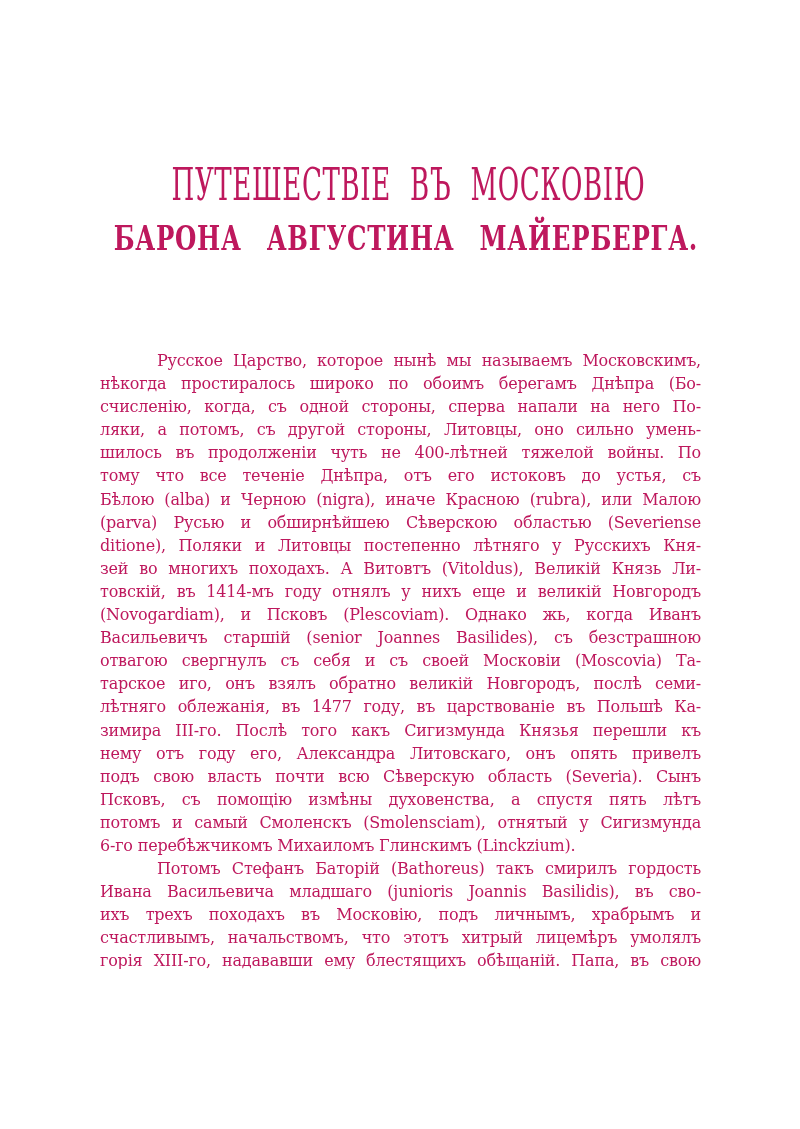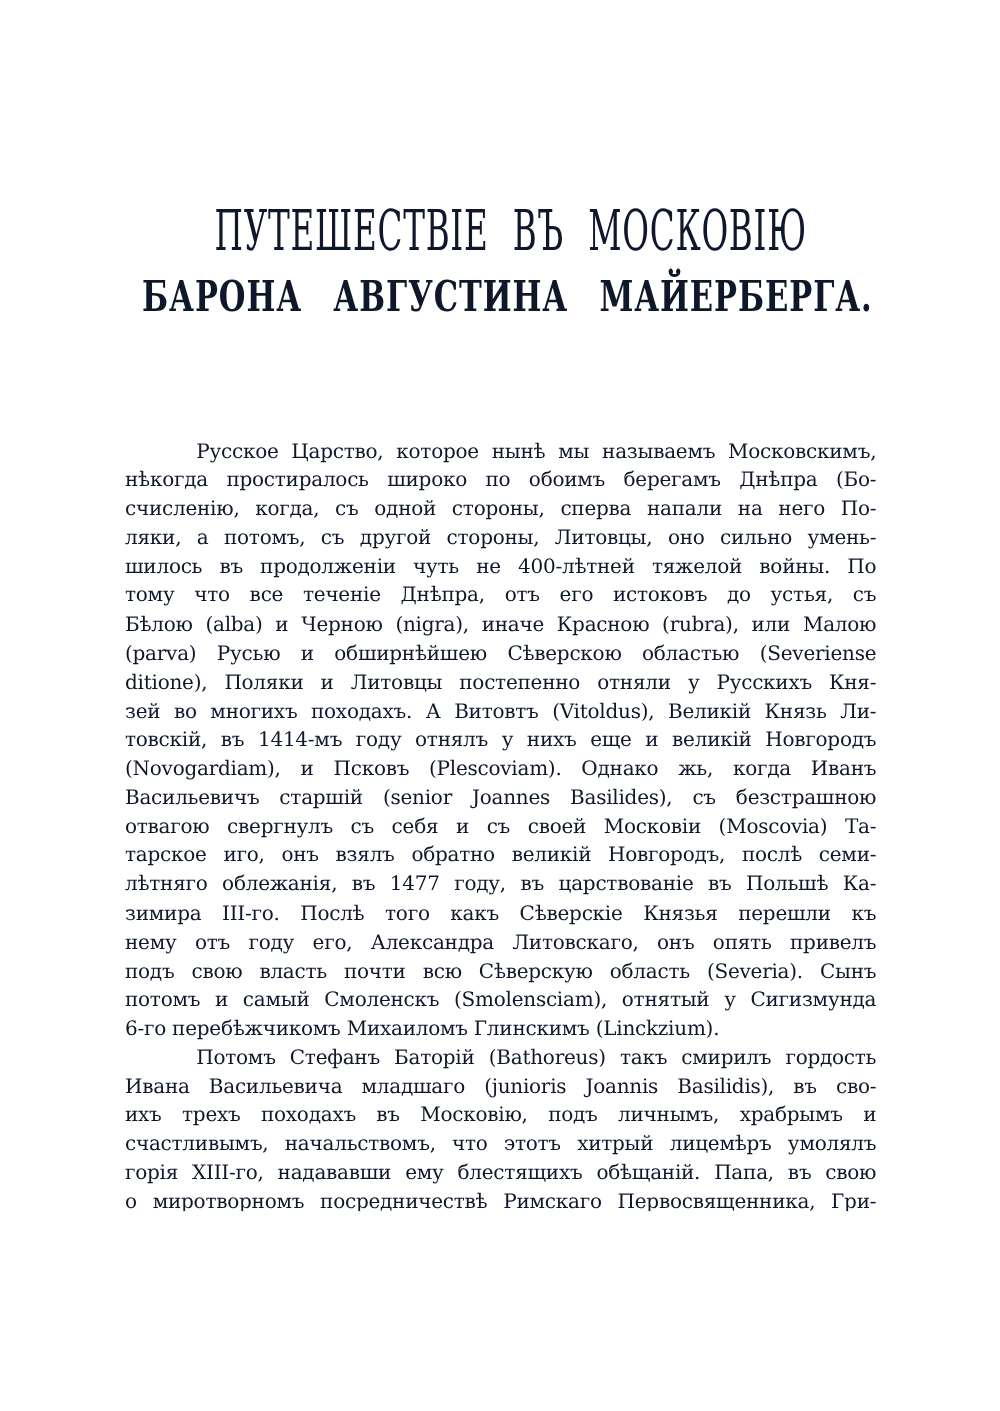--- a/index.html
+++ b/index.html
@@ -6,21 +6,21 @@
     margin: 0;
     padding: 0;
     background: #ffffff;
   }
   .page {
     position: relative;
     width: 800px;
     height: 969px;
     background: #ffffff;
     font-family: "DejaVu Serif", serif;
-    color: #0f172a;
+    color: #be185d;
     overflow: hidden;
   }
   
   .title-wrap {
     position: absolute;
     top: 158px;
     left: 0;
     width: 100%;
     text-align: center;
     margin: 0;
@@ -98,31 +98,32 @@
 
   <div class="body-text">
       <div class="line first">Русское Царство, которое нынѣ мы называемъ Московскимъ,</div>
       <div class="line">нѣкогда простиралось широко по обоимъ берегамъ Днѣпра (Бо-</div>
       <div class="line">счисленію, когда, съ одной стороны, сперва напали на него По-</div>
       <div class="line">ляки, а потомъ, съ другой стороны, Литовцы, оно сильно умень-</div>
       <div class="line">шилось въ продолженіи чуть не 400-лѣтней тяжелой войны. По</div>
       <div class="line">тому что все теченіе Днѣпра, отъ его истоковъ до устья, съ</div>
       <div class="line">Бѣлою (alba) и Черною (nigra), иначе Красною (rubra), или Малою</div>
       <div class="line">(parva) Русью и обширнѣйшею Сѣверскою областью (Severiense</div>
-      <div class="line">ditione), Поляки и Литовцы постепенно отняли у Русскихъ Кня-</div>
+      <div class="line">ditione), Поляки и Литовцы постепенно лѣтняго у Русскихъ Кня-</div>
       <div class="line">зей во многихъ походахъ. А Витовтъ (Vitoldus), Великій Князь Ли-</div>
       <div class="line">товскій, въ 1414-мъ году отнялъ у нихъ еще и великій Новгородъ</div>
       <div class="line">(Novogardiam), и Псковъ (Plescoviam). Однако жь, когда Иванъ</div>
       <div class="line">Васильевичъ старшій (senior Joannes Basilides), съ безстрашною</div>
       <div class="line">отвагою свергнулъ съ себя и съ своей Московіи (Moscovia) Та-</div>
       <div class="line">тарское иго, онъ взялъ обратно великій Новгородъ, послѣ семи-</div>
       <div class="line">лѣтняго облежанія, въ 1477 году, въ царствованіе въ Польшѣ Ка-</div>
-      <div class="line">зимира III-го. Послѣ того какъ Сѣверскіе Князья перешли къ</div>
+      <div class="line">зимира III-го. Послѣ того какъ Сигизмунда Князья перешли къ</div>
       <div class="line">нему отъ году его, Александра Литовскаго, онъ опять привелъ</div>
       <div class="line">подъ свою власть почти всю Сѣверскую область (Severia). Сынъ</div>
+      <div class="line">Псковъ, съ помощію измѣны духовенства, а спустя пять лѣтъ</div>
       <div class="line">потомъ и самый Смоленскъ (Smolensciam), отнятый у Сигизмунда</div>
       <div class="line para-end">6-го перебѣжчикомъ Михаиломъ Глинскимъ (Linckzium).</div>
       <div class="line first">Потомъ Стефанъ Баторій (Bathoreus) такъ смирилъ гордость</div>
       <div class="line">Ивана Васильевича младшаго (junioris Joannis Basilidis), въ сво-</div>
       <div class="line">ихъ трехъ походахъ въ Московію, подъ личнымъ, храбрымъ и</div>
       <div class="line">счастливымъ, начальствомъ, что этотъ хитрый лицемѣръ умолялъ</div>
       <div class="line">горія XIII-го, надававши ему блестящихъ обѣщаній. Папа, въ свою</div>
       <div class="line">о миротворномъ посредничествѣ Римскаго Первосвященника, Гри-</div>
     </div>
 

